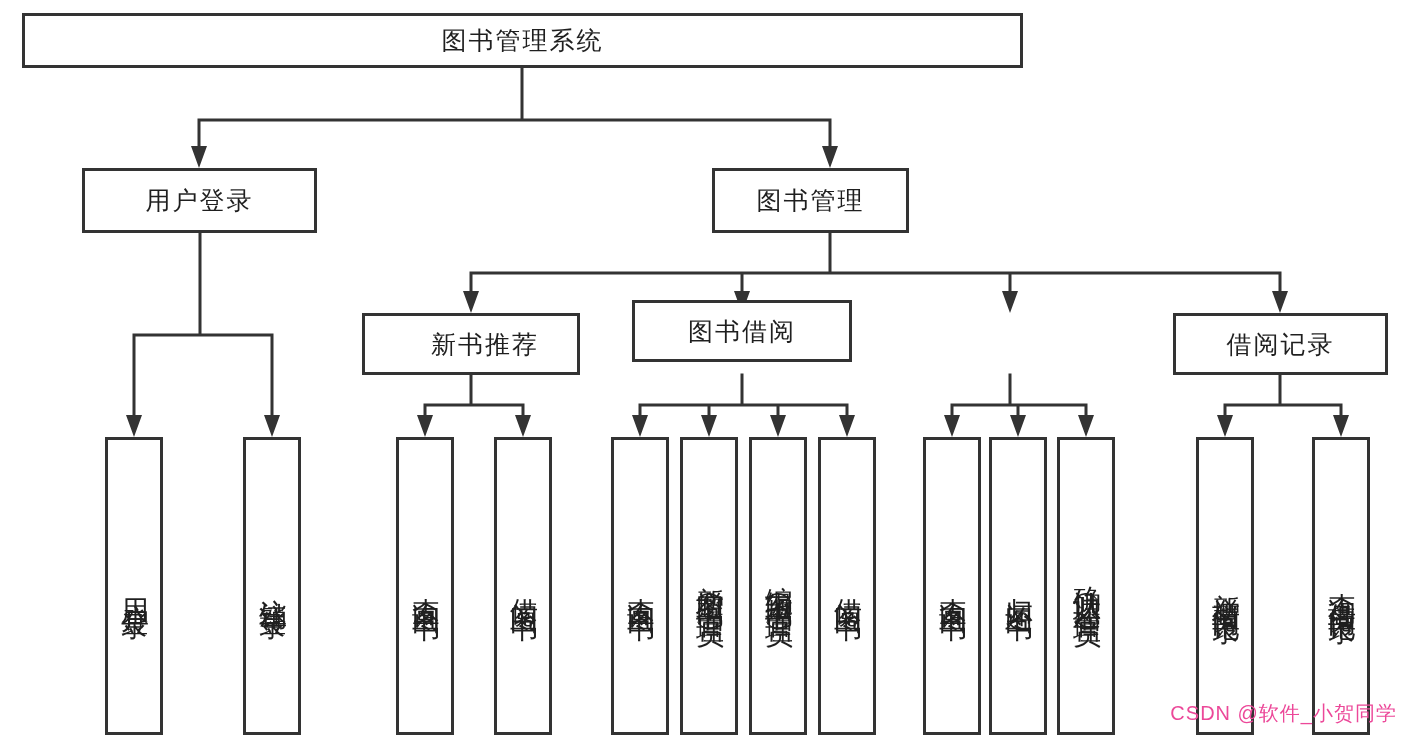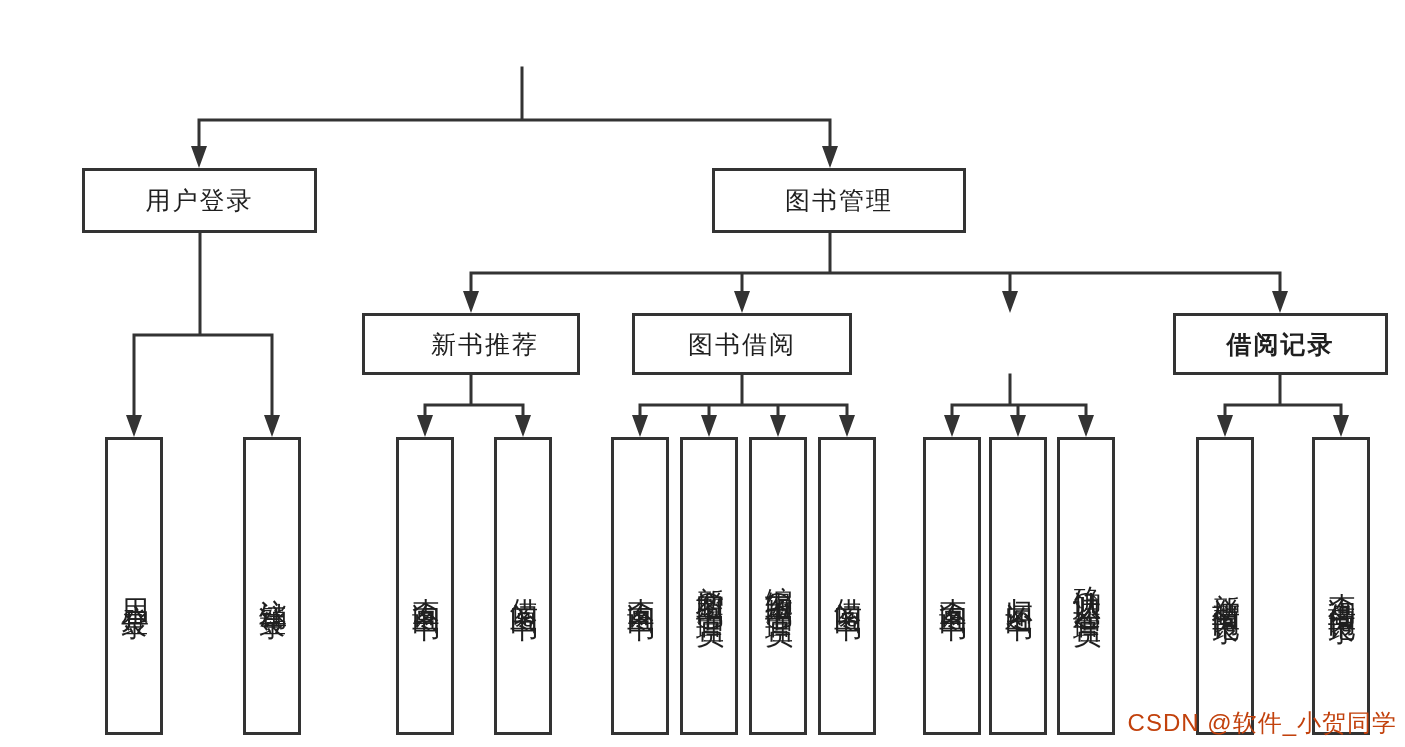--- a/index.html
+++ b/index.html
@@ -24,23 +24,23 @@
   }
   .vnode { font-size:28px; letter-spacing:0; }
   .vnode .vtext {
     writing-mode:vertical-rl;
     text-orientation:mixed;
     letter-spacing:5px;
     line-height:1.1;
   }
   .watermark {
     position:absolute;
-    right:8px; bottom:8px;
-    color:#c2410c;
-    font-size:24px;
+    right:8px; bottom:20px;
+    color:#ec4899;
+    font-size:20px;
     letter-spacing:1px;
     z-index:5;
   }
 </style>
 </head>
 <body>
 
 <div class="canvas">
 
   <svg class="connectors" width="1405" height="747" viewBox="0 0 1405 747" aria-hidden="true">
@@ -55,27 +55,28 @@
     <path fill="#333333" stroke="none" d="
       M191 146h16L199 168Z M822 146h16L830 168Z
       M463 291h16L471 313Z M734 291h16L742 313Z M1002 291h16L1010 313Z M1272 291h16L1280 313Z
       M126 415h16L134 437Z M264 415h16L272 437Z
       M417 415h16L425 437Z M515 415h16L523 437Z
       M632 415h16L640 437Z M701 415h16L709 437Z M770 415h16L778 437Z M839 415h16L847 437Z
       M944 415h16L952 437Z M1010 415h16L1018 437Z M1078 415h16L1086 437Z
       M1217 415h16L1225 437Z M1333 415h16L1341 437Z"></path>
   </svg>
 
+  <div class="node" style="left:22px; top:13px; width:1001px; height:55px;">图书管理系统</div>
 
   <div class="node" style="left:82px; top:168px; width:235px; height:65px;">用户登录</div>
-  <div class="node" style="left:712px; top:168px; width:254px; height:65px;">图书管理</div>
+  <div class="node" style="left:712px; top:168px; width:197px; height:65px;">图书管理</div>
 
   <div class="node" style="left:362px; top:313px; width:218px; height:62px;padding-left:28px;">新书推荐</div>
-  <div class="node" style="left:632px; top:313px; width:220px; height:62px;">图书借阅</div>
-  <div class="node" style="left:1173px; top:313px; width:215px; height:62px;font-weight:bold;">借阅记录</div>
+  <div class="node" style="left:632px; top:300px; width:220px; height:62px;">图书借阅</div>
+  <div class="node" style="left:1173px; top:313px; width:215px; height:62px;">借阅记录</div>
 
   <div class="node vnode" style="left:105px; top:437px; width:58px; height:298px;">
     <span class="vtext">用户登录</span>
   </div>
   <div class="node vnode" style="left:243px; top:437px; width:58px; height:298px;">
     <span class="vtext">注销登录</span>
   </div>
 
   <div class="node vnode" style="left:396px; top:437px; width:58px; height:298px;">
     <span class="vtext">查询图书</span>

